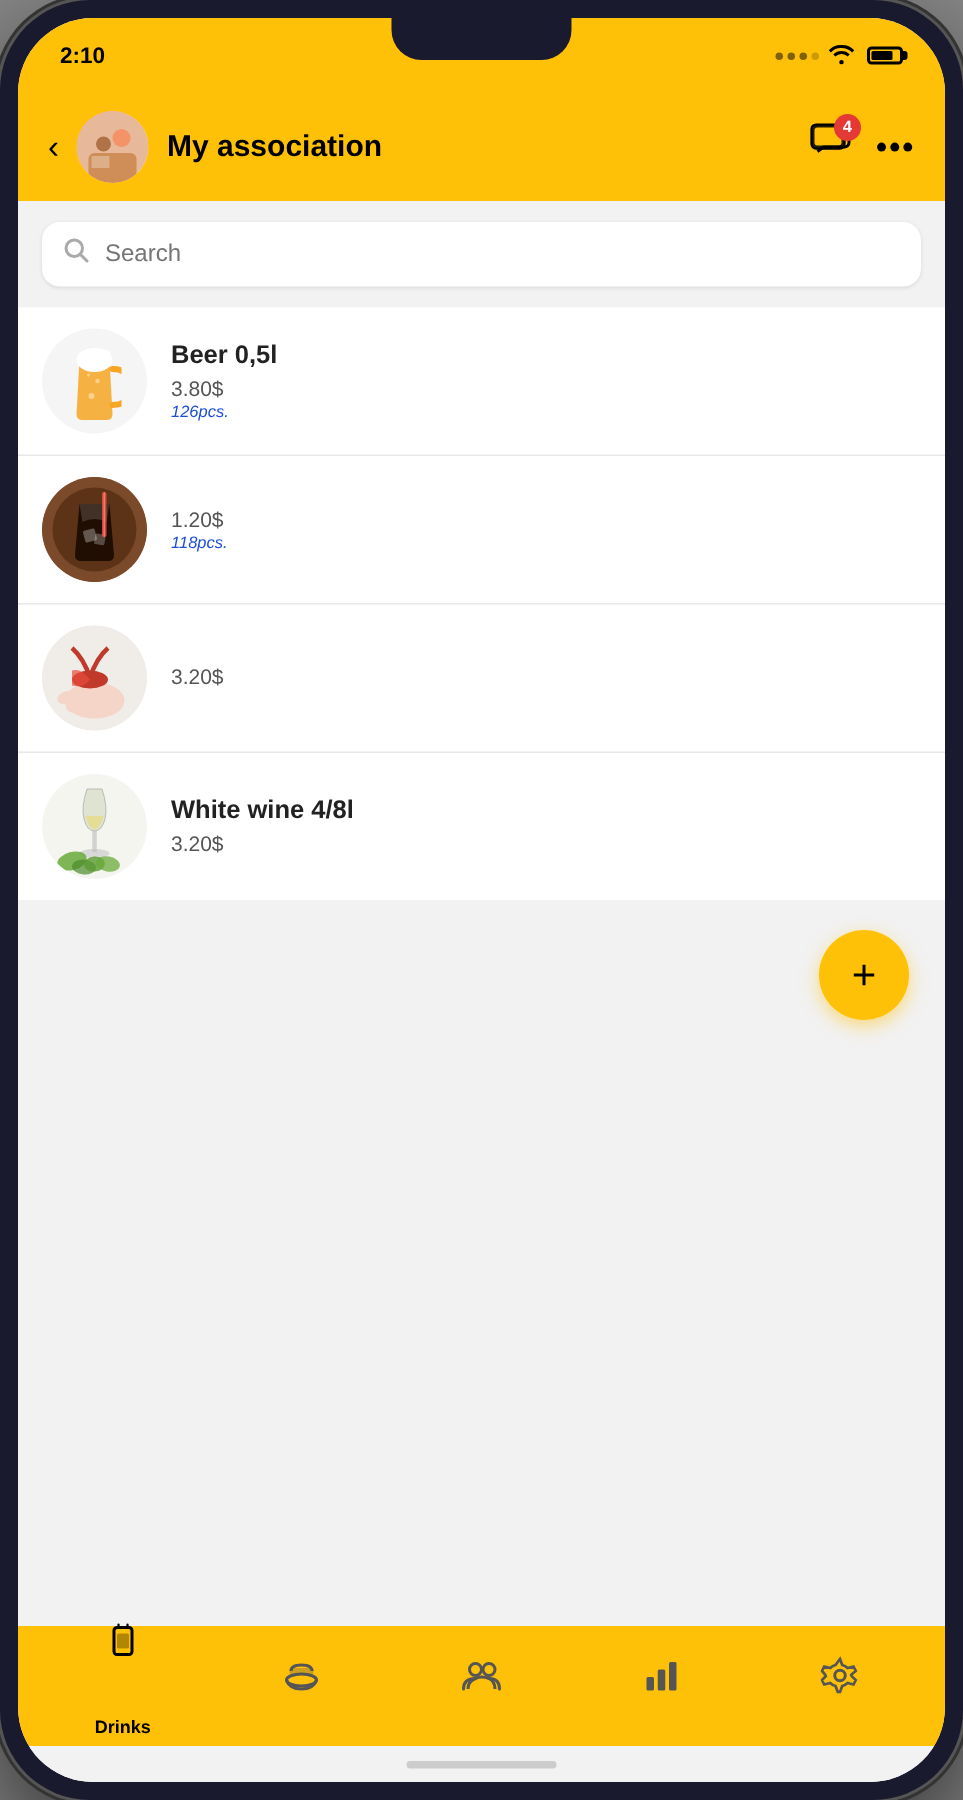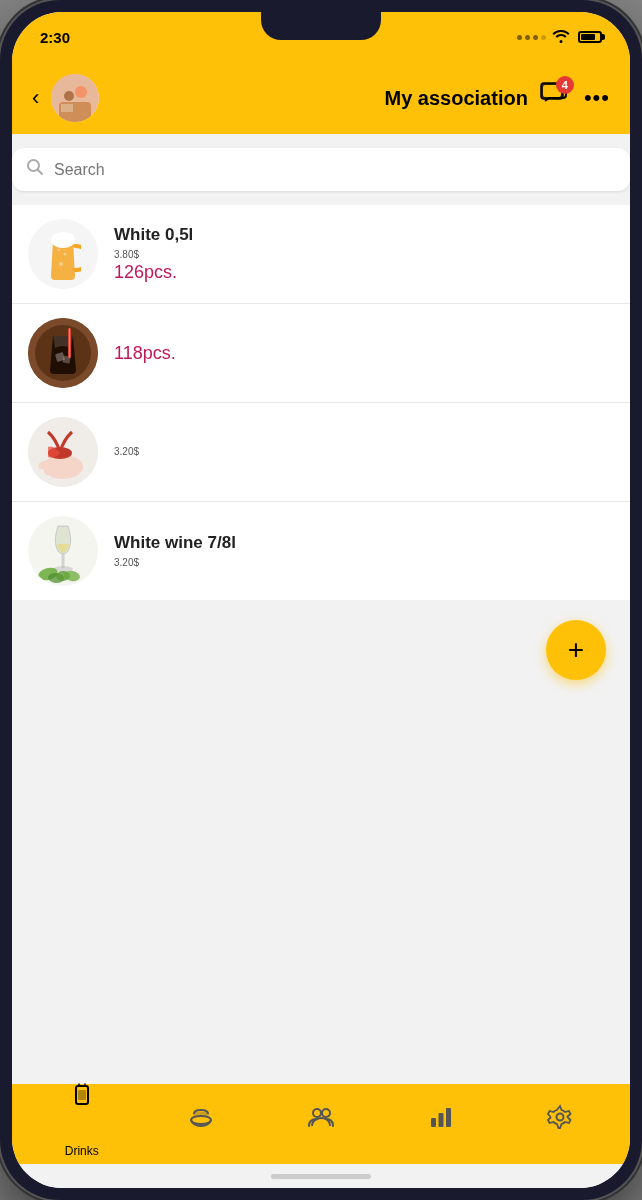--- a/index.html
+++ b/index.html
@@ -154,21 +154,20 @@
       display: flex;
       align-items: center;
       justify-content: center;
       font-size: 20px;
     }
     .header-title {
       flex: 1;
       font-size: 20px;
       font-weight: 700;
       color: #000;
-      text-align: right;
     }
     .header-actions {
       display: flex;
       align-items: center;
       gap: 16px;
     }
     .msg-btn {
       position: relative;
       cursor: pointer;
     }
@@ -193,21 +192,21 @@
     }
     .more-btn {
       font-size: 22px;
       color: #000;
       cursor: pointer;
       letter-spacing: 1px;
     }
 
     
     .search-container {
-      padding: 14px 0;
+      padding: 14px 16px;
       background: #f2f2f2;
     }
     .search-box {
       background: #fff;
       border-radius: 12px;
       display: flex;
       align-items: center;
       padding: 10px 14px;
       gap: 10px;
       box-shadow: 0 1px 3px rgba(0,0,0,0.1);
@@ -255,27 +254,28 @@
       margin-left: 16px;
       flex: 1;
     }
     .item-name {
       font-size: 17px;
       font-weight: 600;
       color: #222;
       margin-bottom: 4px;
     }
     .item-price {
-      font-size: 10px;
+      font-size: 14px;
       color: #555;
       margin-bottom: 2px;
     }
     .item-qty {
-      font-size: 18px;
-      color: #be185d;
+      font-size: 11px;
+      color: #1d4ed8;
+      font-style: italic;
     }
 
     
     .fab-area {
       position: relative;
       height: 120px;
       background: #f2f2f2;
     }
     .fab-btn {
       position: absolute;
@@ -311,21 +311,21 @@
       gap: 4px;
       cursor: pointer;
       flex: 1;
     }
     .nav-icon {
       font-size: 24px;
       color: #000;
     }
     .nav-label {
       font-size: 12px;
-      font-weight: 400;
+      font-weight: 700;
       color: #000;
       margin-top: 25px;
     }
     .nav-item.active .nav-icon,
     .nav-item.active .nav-label {
       color: #000;
     }
 
     
     .home-indicator {
@@ -357,21 +357,21 @@
     }
   </style>
 </head>
 <body>
 
 <div class="phone-frame">
   <div class="phone-screen">
 
     <div class="status-bar">
       <div class="notch"></div>
-      <span class="status-time">2:30</span>
+      <span class="status-time">2:10</span>
       <div class="status-icons">
         <div class="status-dots">
           <div class="status-dot"></div>
           <div class="status-dot"></div>
           <div class="status-dot"></div>
           <div class="status-dot" style="opacity:0.2"></div>
         </div>
         <span class="wifi-icon">
           <svg width="18" height="14" viewBox="0 0 18 14" fill="none">
             <path d="M9 11a1.5 1.5 0 1 1 0 3 1.5 1.5 0 0 1 0-3z" fill="#000"></path>
@@ -442,21 +442,21 @@
               <ellipse cx="24" cy="11" rx="5" ry="4" fill="white"></ellipse>
 
               <path d="M30 20 Q42 20 42 32 Q42 44 30 44" stroke="#f5a623" stroke-width="4" fill="none" stroke-linecap="round"></path>
 
               <circle cx="16" cy="38" r="2" fill="rgba(255,255,255,0.4)"></circle>
               <circle cx="20" cy="28" r="1.5" fill="rgba(255,255,255,0.4)"></circle>
               <circle cx="14" cy="24" r="1" fill="rgba(255,255,255,0.4)"></circle>
             </svg>
           </div>
           <div class="item-info">
-            <div class="item-name">White 0,5l</div>
+            <div class="item-name">Beer 0,5l</div>
             <div class="item-price">3.80$</div>
             <div class="item-qty">126pcs.</div>
           </div>
         </div>
 
         <div class="item-row">
           <div class="item-image" style="background:#8B5E3C; border-radius:50%; overflow:hidden;">
             <svg width="70" height="70" viewBox="0 0 70 70">
               <circle cx="35" cy="35" r="35" fill="#7a4a2a"></circle>
               <circle cx="35" cy="35" r="28" fill="#5c3317"></circle>
@@ -465,20 +465,21 @@
               <path d="M25 18 L45 18 L43 30 Q35 26 27 30 Z" fill="rgba(255,255,255,0.15)"></path>
 
               <rect x="28" y="35" width="8" height="8" rx="1" fill="rgba(255,255,255,0.3)" transform="rotate(-15 32 39)"></rect>
               <rect x="35" y="38" width="7" height="7" rx="1" fill="rgba(255,255,255,0.25)" transform="rotate(10 38 42)"></rect>
 
               <rect x="40" y="10" width="3" height="30" rx="1.5" fill="#e74c3c" opacity="0.9"></rect>
               <rect x="41" y="10" width="1" height="30" rx="0.5" fill="rgba(255,255,255,0.3)"></rect>
             </svg>
           </div>
           <div class="item-info">
+            <div class="item-price">1.20$</div>
             <div class="item-qty">118pcs.</div>
           </div>
         </div>
 
         <div class="item-row">
           <div class="item-image" style="background:#f0ece8; border-radius:50%; overflow:hidden;">
             <svg width="70" height="70" viewBox="0 0 70 70">
               <circle cx="35" cy="35" r="35" fill="#f0ece8"></circle>
 
               <ellipse cx="35" cy="50" rx="20" ry="12" fill="#f5d5c8"></ellipse>
@@ -512,21 +513,21 @@
 
               <ellipse cx="35" cy="53" rx="10" ry="3" fill="#bbb" opacity="0.5"></ellipse>
 
               <ellipse cx="20" cy="58" rx="10" ry="6" fill="#6aaa3a" opacity="0.85" transform="rotate(-15 20 58)"></ellipse>
               <ellipse cx="28" cy="62" rx="8" ry="5" fill="#4a8a2a" opacity="0.7" transform="rotate(5 28 62)"></ellipse>
               <ellipse cx="35" cy="60" rx="7" ry="5" fill="#5a9a30" opacity="0.8" transform="rotate(-5 35 60)"></ellipse>
               <ellipse cx="44" cy="60" rx="8" ry="5" fill="#6aaa3a" opacity="0.75" transform="rotate(10 44 60)"></ellipse>
             </svg>
           </div>
           <div class="item-info">
-            <div class="item-name">White wine 7/8l</div>
+            <div class="item-name">White wine 4/8l</div>
             <div class="item-price">3.20$</div>
           </div>
         </div>
 
       </div>
 
       <div class="fab-area">
         <div class="fab-btn">+</div>
       </div>
 

